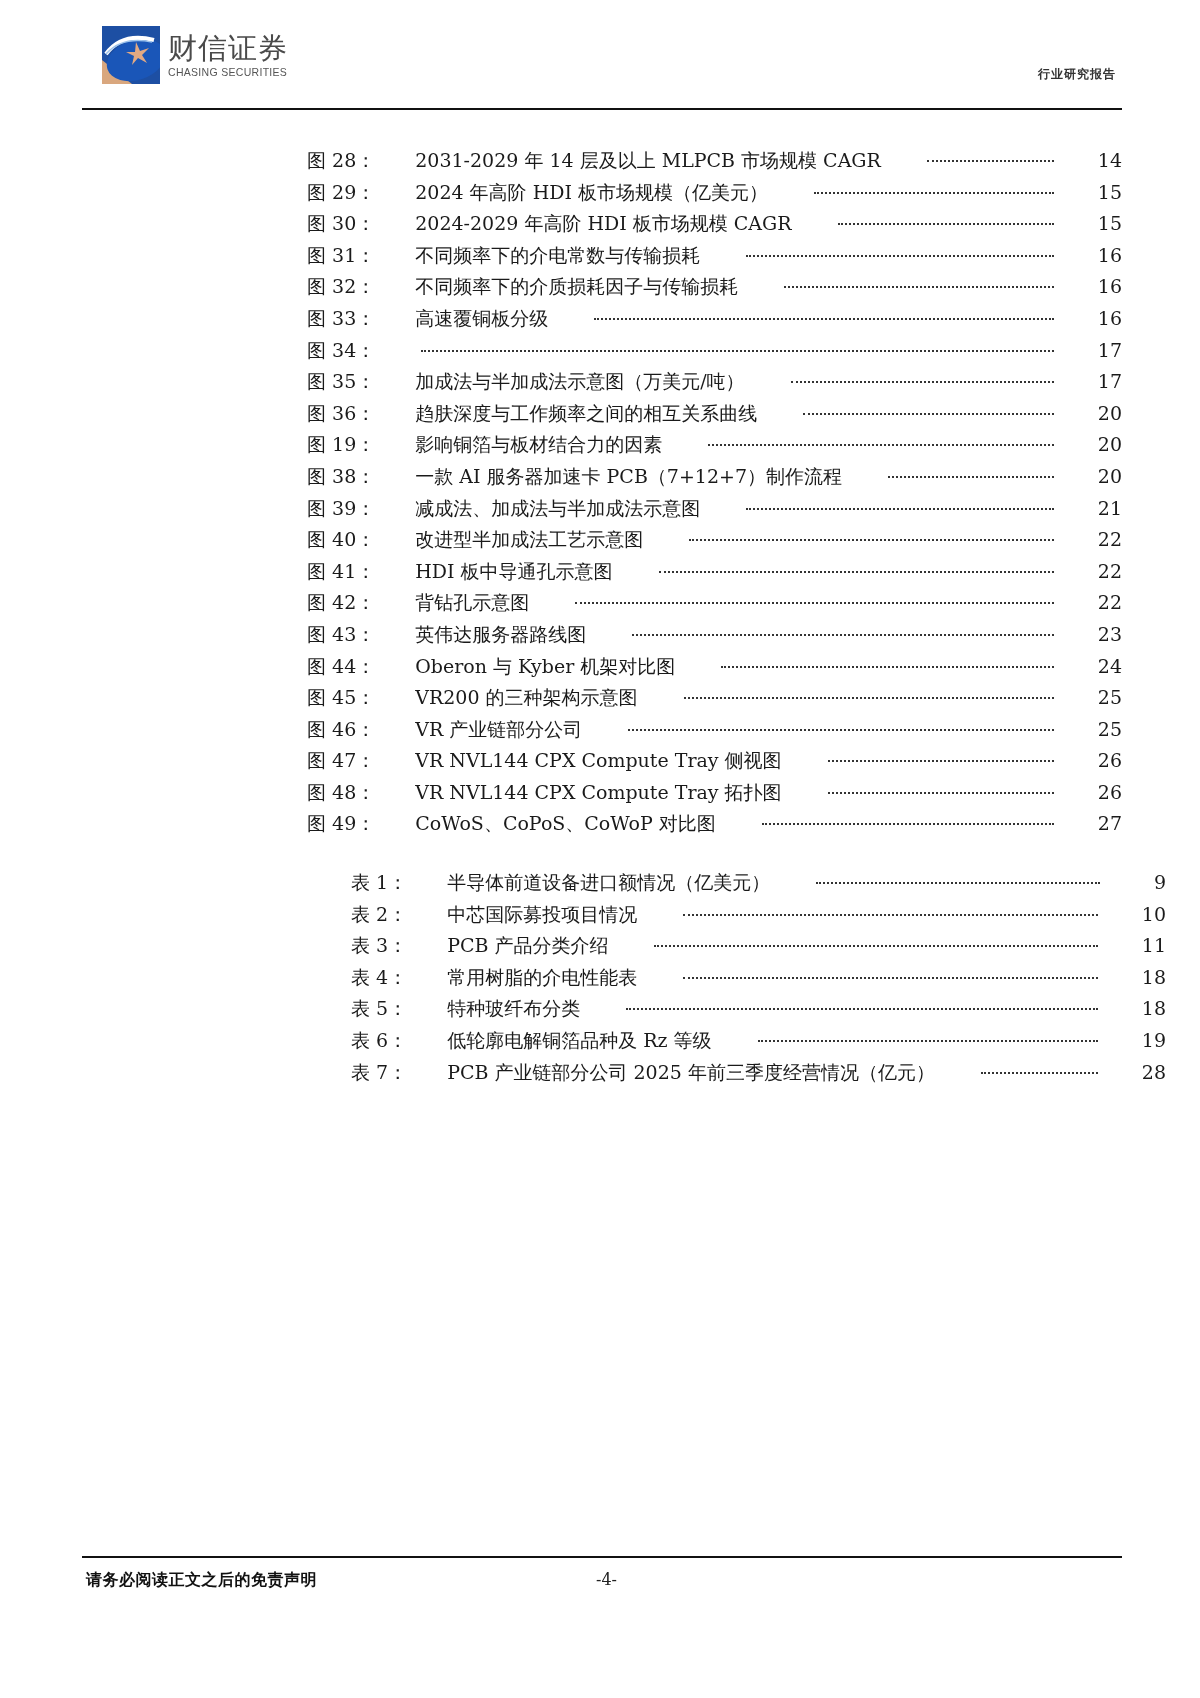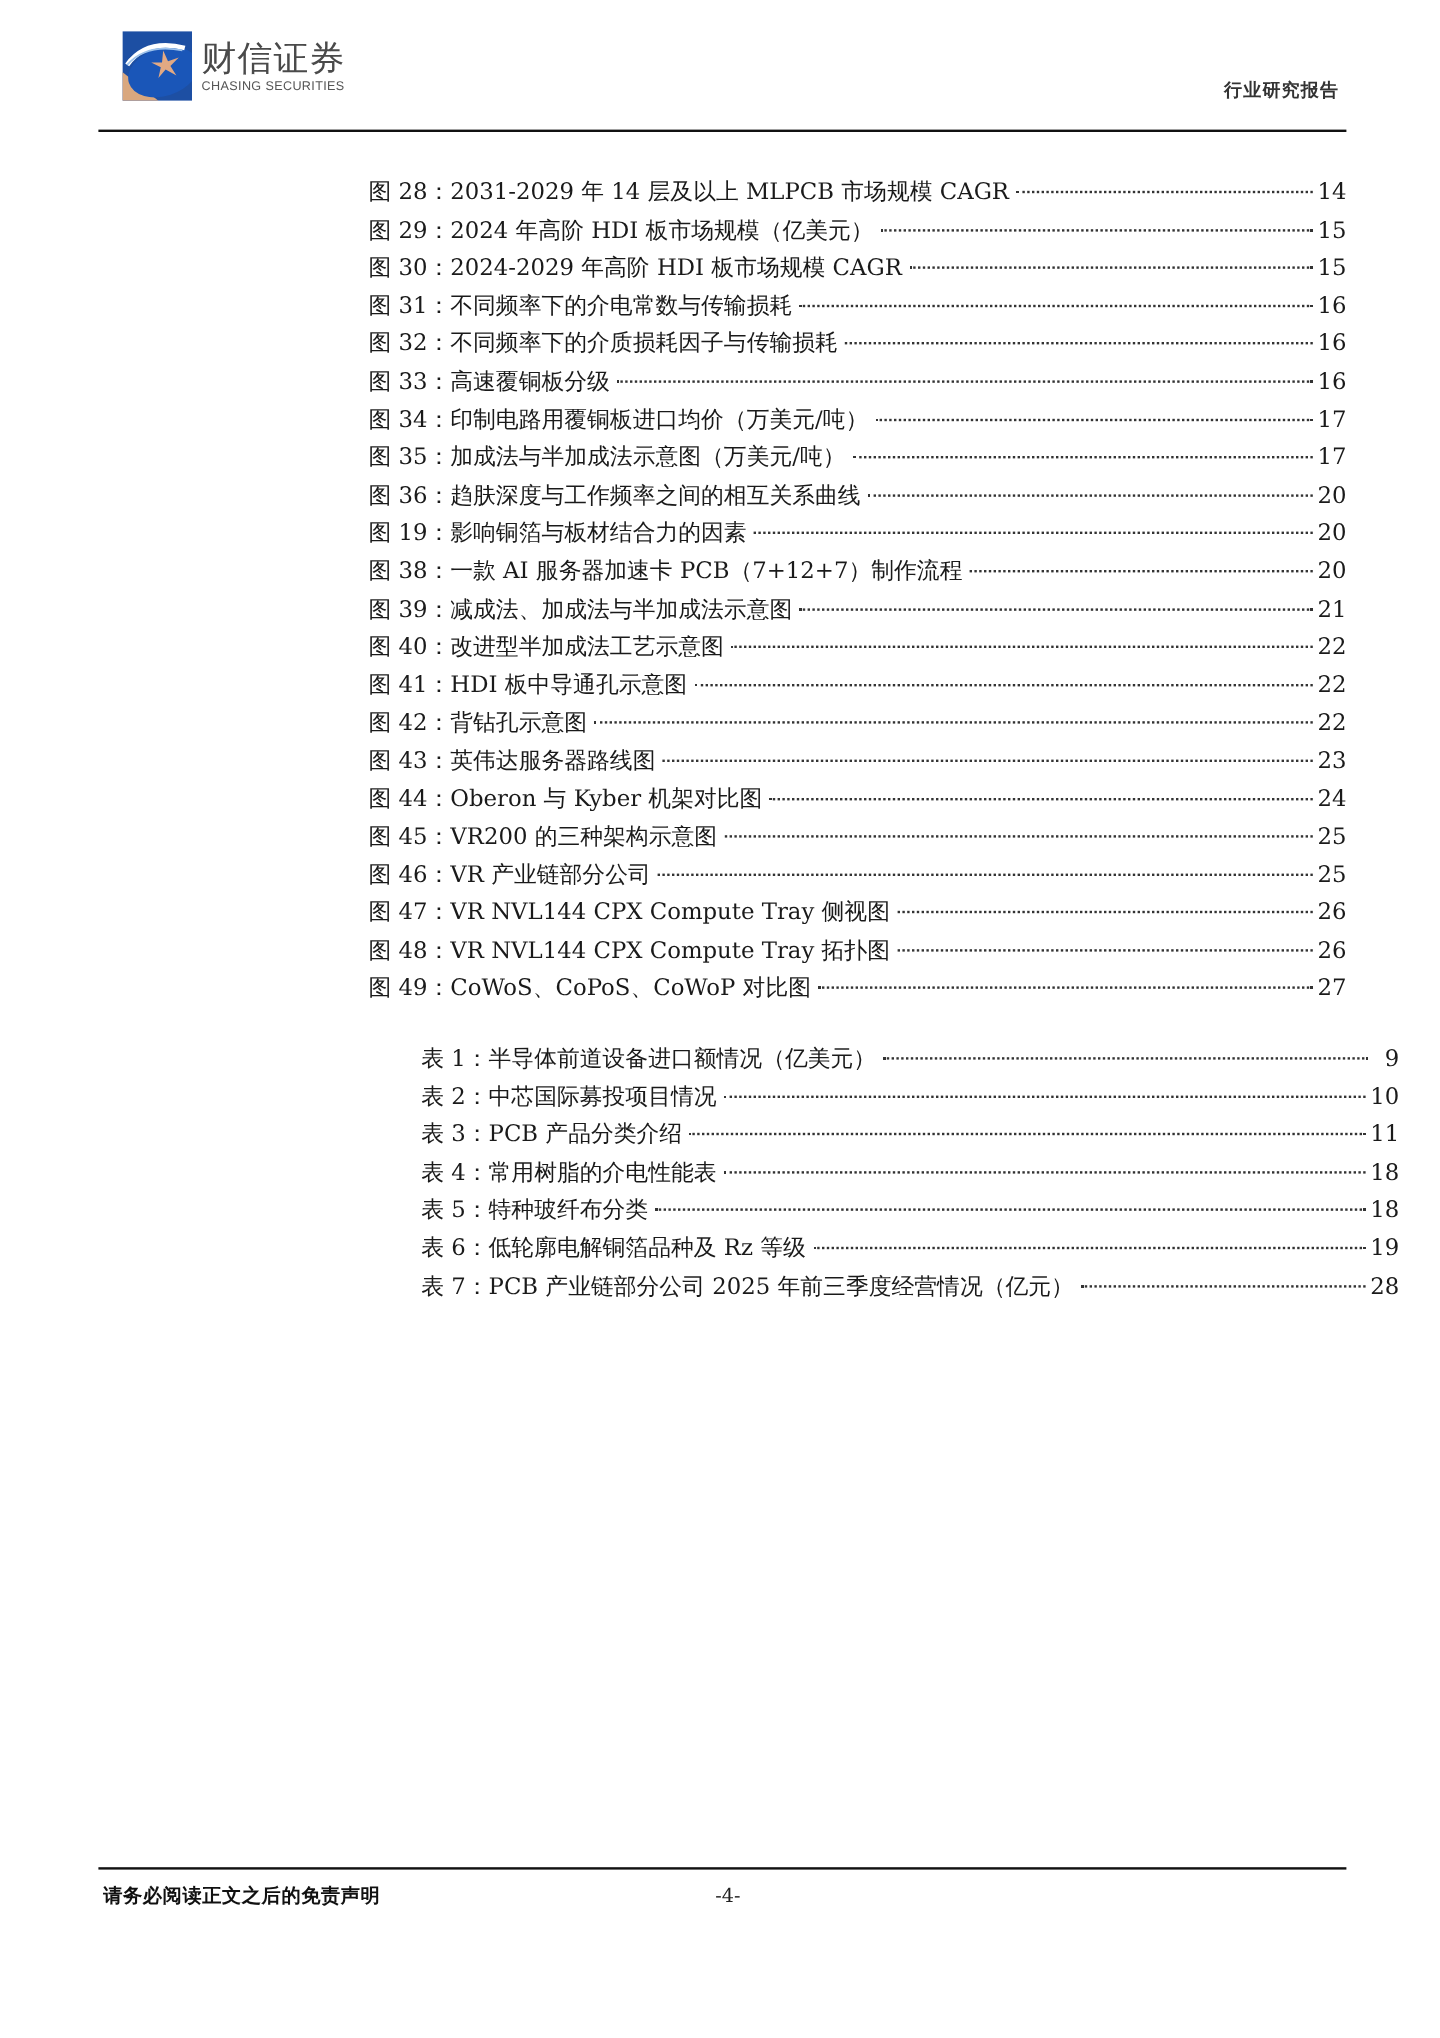--- a/index.html
+++ b/index.html
@@ -52,21 +52,21 @@
       font-size: 10.5px;
       color: #555555;
       letter-spacing: 0.3px;
       line-height: 12px;
       margin-top: 2px;
     }
     .report-type {
       position: absolute;
       right: 84px;
       top: 66px;
-      font-size: 15px;
+      font-size: 12px;
       color: #333333;
       letter-spacing: 1px;
       font-weight: bold;
     }
     .header-rule {
       position: absolute;
       left: 82px;
       top: 108px;
       width: 1040px;
       height: 0;
@@ -81,20 +81,21 @@
     }
     .toc-figures { top: 145px; }
     .toc-tables  { top: 867px; margin-left: 44px; }
     .toc-row {
       display: flex;
       align-items: baseline;
       height: 31.6px;
       font-size: 19px;
       line-height: 31.6px;
       white-space: nowrap;
+      gap: 40px;
     }
     .toc-prefix {
       flex: 0 0 auto;
     }
     .toc-title {
       flex: 0 0 auto;
     }
     .toc-leader {
       flex: 1 1 auto;
       border-bottom: 2px dotted #333333;
@@ -190,21 +191,20 @@
       <span class="toc-page">16</span>
     </div>
     <div class="toc-row">
       <span class="toc-prefix">图 33：</span>
       <span class="toc-title">高速覆铜板分级</span>
       <span class="toc-leader"></span>
       <span class="toc-page">16</span>
     </div>
     <div class="toc-row">
       <span class="toc-prefix">图 34：</span>
-      <span class="toc-title">印制电路用覆铜板进口均价（万美元/吨）</span>
       <span class="toc-leader"></span>
       <span class="toc-page">17</span>
     </div>
     <div class="toc-row">
       <span class="toc-prefix">图 35：</span>
       <span class="toc-title">加成法与半加成法示意图（万美元/吨）</span>
       <span class="toc-leader"></span>
       <span class="toc-page">17</span>
     </div>
     <div class="toc-row">

